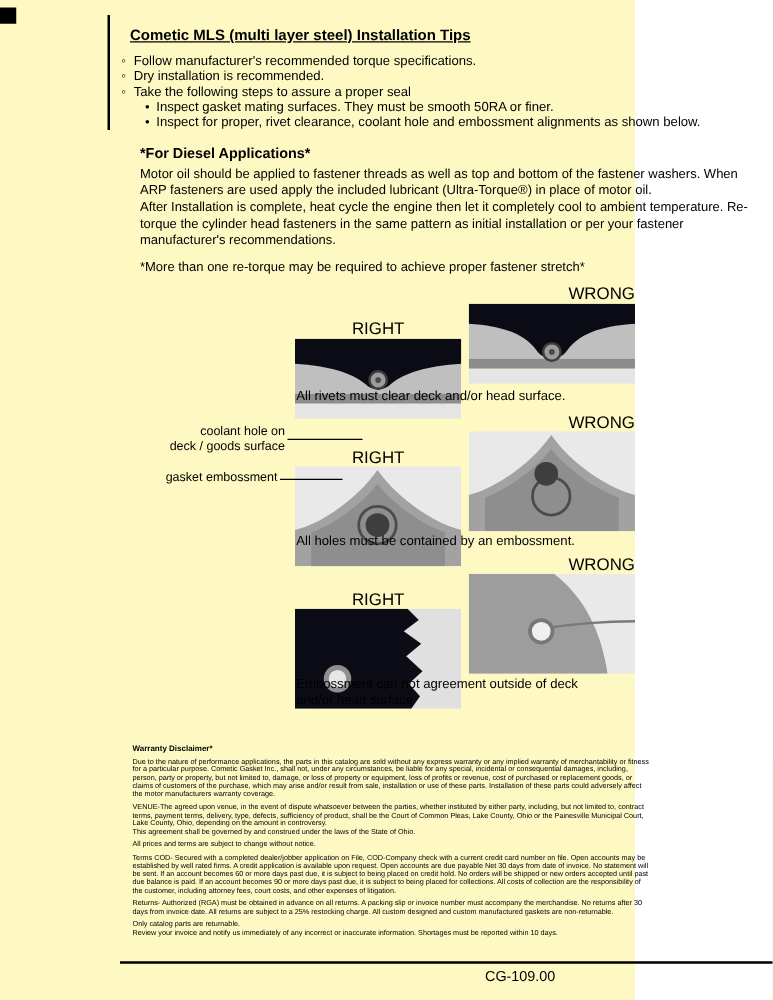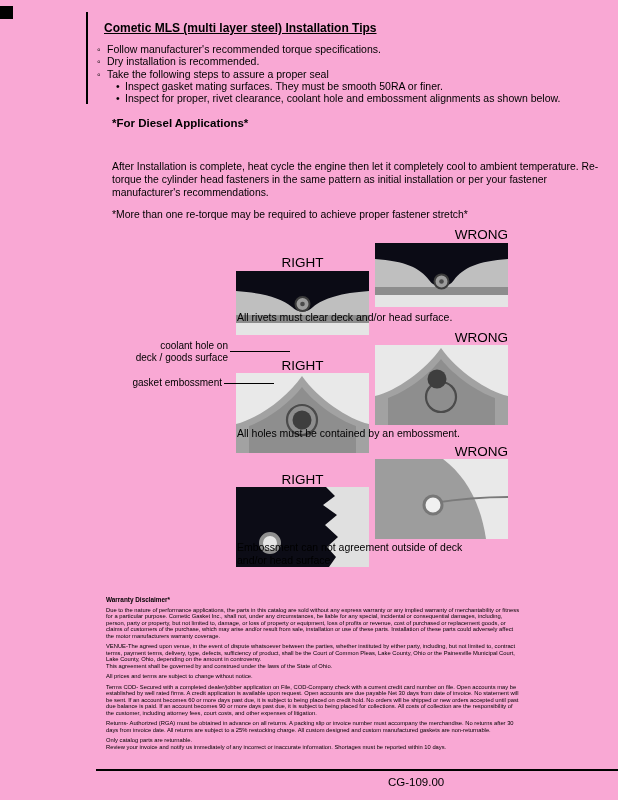--- a/index.html
+++ b/index.html
@@ -4,21 +4,21 @@
 <style>
   * { margin:0; padding:0; box-sizing:border-box; }
   html,body { width:618px; height:800px; }
   body {
     background:#ffffff;
     font-family:"Liberation Sans", sans-serif;
     color:#000;
     position:relative;
     overflow:hidden;
   }
-  .page { position:absolute; left:0; top:0; width:618px; height:800px; background:#f9a8d4; }
+  .page { position:absolute; left:0; top:0; width:508px; height:800px; background:#fef9c3; }
   .abs { position:absolute; }
 
   .corner-mark { left:0; top:6px; width:13px; height:13px; background:#000; }
   .left-rule   { left:86px; top:12px; width:2px; height:92px; background:#000; }
 
   .title { left:104px; top:21px; font-size:12px; font-weight:700; text-decoration:underline; white-space:nowrap; }
 
   .bullets { left:97px; top:43px; width:515px; font-size:10.5px; line-height:12.3px; }
   .brow { display:flex; }
   .bm   { flex:0 0 10px; width:10px; }
@@ -84,20 +84,21 @@
       <span class="bm">•</span>
       <span>Inspect gasket mating surfaces.  They must be smooth 50RA or finer.</span>
     </div>
     <div class="brow sub">
       <span class="bm">•</span>
       <span>Inspect for proper, rivet clearance, coolant hole and embossment alignments as shown below.</span>
     </div>
   </div>
 
   <h2 class="abs diesel-heading">*For Diesel Applications*</h2>
+  <p class="abs body-para para1">Motor oil should be applied to fastener threads as well as top and bottom of the fastener washers. When ARP fasteners are used apply the included lubricant (Ultra-Torque®) in place of motor oil.</p>
   <p class="abs body-para para2">After Installation is complete, heat cycle the engine then let it completely cool to ambient temperature. Re-torque the cylinder head fasteners in the same pattern as initial installation or per your fastener manufacturer's recommendations.</p>
   <p class="abs note">*More than one re-torque may be required to achieve proper fastener stretch*</p>
 
   <div class="abs dlabel rowlbl1 colL">RIGHT</div>
   <div class="abs dlabel rowlbl1 colR">WRONG</div>
 
   <div class="abs panel panel1 colL">
     <svg width="133" height="64" viewBox="0 0 133 64">
       <rect width="133" height="44" fill="#bfbfbf"></rect>
       <rect y="44" width="133" height="8" fill="#8d8d8d"></rect>

